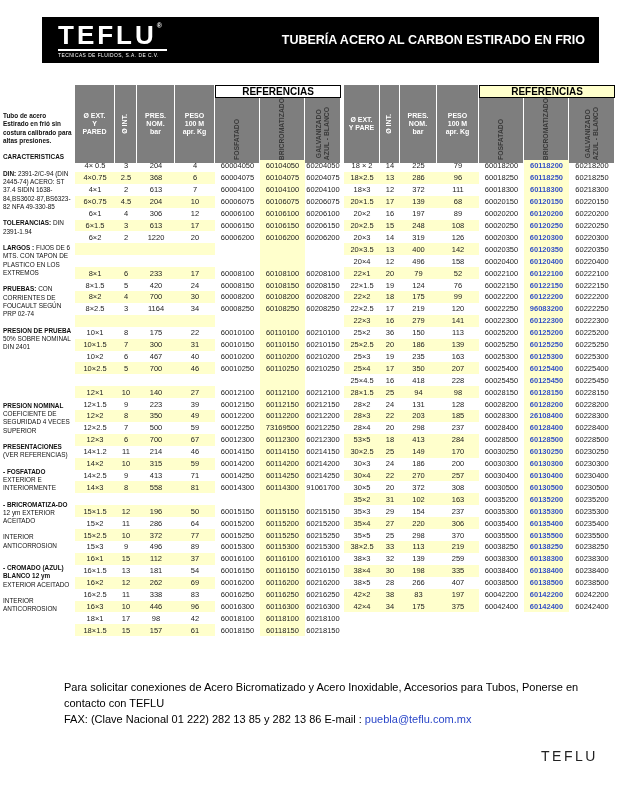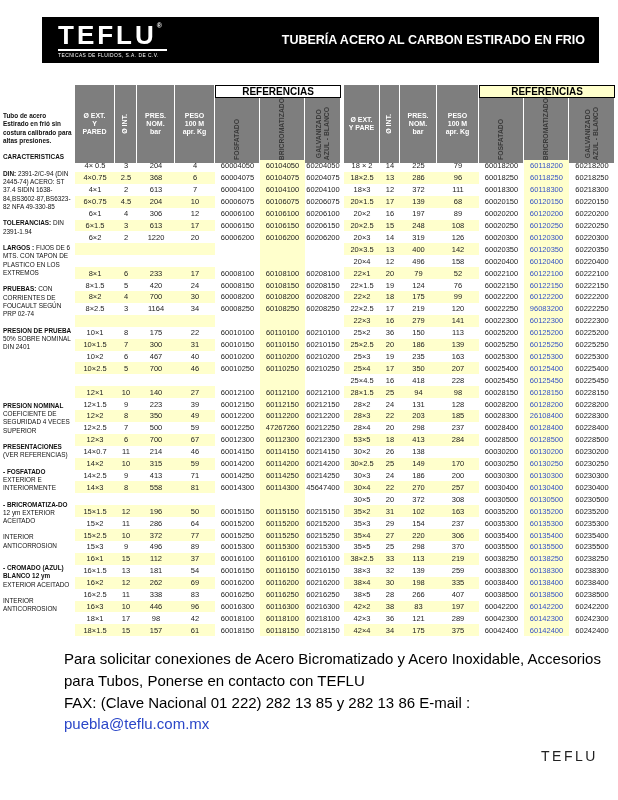--- a/index.html
+++ b/index.html
@@ -44,23 +44,23 @@
           display:flex;align-items:flex-end;justify-content:center;padding-bottom:3px;}
   .L .refcol:nth-child(1){width:45px}.L .refcol:nth-child(2){width:45px}.L .refcol:nth-child(3){width:36px}
   .R .refcol:nth-child(1){width:45px}.R .refcol:nth-child(2){width:45px}.R .refcol:nth-child(3){width:46px}
   .refcol span{writing-mode:vertical-rl;transform:rotate(180deg);font-size:6.8px;
                font-weight:bold;color:#3A3A3A;white-space:pre-line;text-align:center;line-height:1.15;}
   .row{height:11.92px;}
   .cell{font-size:7.5px;color:#1C1C1C;display:flex;align-items:center;justify-content:center;
         overflow:hidden;white-space:nowrap;}
   .row.odd .striped{background:#FFFFCC;}
   .cell.bri{background:#FFFFCC;}
-  .R .cell.bri{color:#3552C6;}
+  .R .cell.bri{color:#3552C6;font-weight:bold;}
   
-  .contact{position:absolute;left:64px;top:648px;font-size:15px;line-height:1.45;color:#000;}
+  .contact{position:absolute;left:64px;top:680px;font-size:11px;line-height:1.45;color:#000;}
   .email{color:#2A46C8;cursor:pointer;}
   .brand{position:absolute;left:541px;top:748px;font-size:14px;letter-spacing:2.5px;
          color:#222;font-weight:500;}
 </style>
 </head>
 <body>
 
 <div class="banner">
   <div class="logo">
     <span class="logo-word"><span>TEFLU</span><span class="logo-reg">®</span></span>
@@ -316,34 +316,34 @@
           <div class="cell">60012200</div>
           <div class="cell bri">60112200</div>
           <div class="cell">60212200</div>
         </div>
         <div class="row">
           <div class="cell striped">12×2.5</div>
           <div class="cell striped">7</div>
           <div class="cell striped">500</div>
           <div class="cell striped">59</div>
           <div class="cell">60012250</div>
-          <div class="cell bri">47267260</div>
+          <div class="cell bri">73169500</div>
           <div class="cell">60212250</div>
         </div>
         <div class="row odd">
           <div class="cell striped">12×3</div>
           <div class="cell striped">6</div>
           <div class="cell striped">700</div>
           <div class="cell striped">67</div>
           <div class="cell">60012300</div>
           <div class="cell bri">60112300</div>
           <div class="cell">60212300</div>
         </div>
         <div class="row">
-          <div class="cell striped">14×0.7</div>
+          <div class="cell striped">14×1.2</div>
           <div class="cell striped">11</div>
           <div class="cell striped">214</div>
           <div class="cell striped">46</div>
           <div class="cell">60014150</div>
           <div class="cell bri">60114150</div>
           <div class="cell">60214150</div>
         </div>
         <div class="row odd">
           <div class="cell striped">14×2</div>
           <div class="cell striped">10</div>
@@ -362,21 +362,21 @@
           <div class="cell bri">60114250</div>
           <div class="cell">60214250</div>
         </div>
         <div class="row odd">
           <div class="cell striped">14×3</div>
           <div class="cell striped">8</div>
           <div class="cell striped">558</div>
           <div class="cell striped">81</div>
           <div class="cell">60014300</div>
           <div class="cell bri">60114300</div>
-          <div class="cell">45647400</div>
+          <div class="cell">91061700</div>
         </div>
         <div class="row">
           <div class="cell striped"></div>
           <div class="cell striped"></div>
           <div class="cell striped"></div>
           <div class="cell striped"></div>
           <div class="cell"></div>
           <div class="cell bri"></div>
           <div class="cell"></div>
         </div>
@@ -719,29 +719,20 @@
         </div>
         <div class="row odd">
           <div class="cell striped">53×5</div>
           <div class="cell striped">18</div>
           <div class="cell striped">413</div>
           <div class="cell striped">284</div>
           <div class="cell">60028500</div>
           <div class="cell bri">60128500</div>
           <div class="cell">60228500</div>
         </div>
-        <div class="row">
-          <div class="cell striped">30×2</div>
-          <div class="cell striped">26</div>
-          <div class="cell striped">138</div>
-          <div class="cell striped"></div>
-          <div class="cell">60030200</div>
-          <div class="cell bri">60130200</div>
-          <div class="cell">60230200</div>
-        </div>
         <div class="row odd">
           <div class="cell striped">30×2.5</div>
           <div class="cell striped">25</div>
           <div class="cell striped">149</div>
           <div class="cell striped">170</div>
           <div class="cell">60030250</div>
           <div class="cell bri">60130250</div>
           <div class="cell">60230250</div>
         </div>
         <div class="row">
@@ -844,29 +835,20 @@
           <div class="cell">60238500</div>
         </div>
         <div class="row odd">
           <div class="cell striped">42×2</div>
           <div class="cell striped">38</div>
           <div class="cell striped">83</div>
           <div class="cell striped">197</div>
           <div class="cell">60042200</div>
           <div class="cell bri">60142200</div>
           <div class="cell">60242200</div>
-        </div>
-        <div class="row">
-          <div class="cell striped">42×3</div>
-          <div class="cell striped">36</div>
-          <div class="cell striped">121</div>
-          <div class="cell striped">289</div>
-          <div class="cell">60042300</div>
-          <div class="cell bri">60142300</div>
-          <div class="cell">60242300</div>
         </div>
         <div class="row odd">
           <div class="cell striped">42×4</div>
           <div class="cell striped">34</div>
           <div class="cell striped">175</div>
           <div class="cell striped">375</div>
           <div class="cell">60042400</div>
           <div class="cell bri">60142400</div>
           <div class="cell">60242400</div>
         </div>

